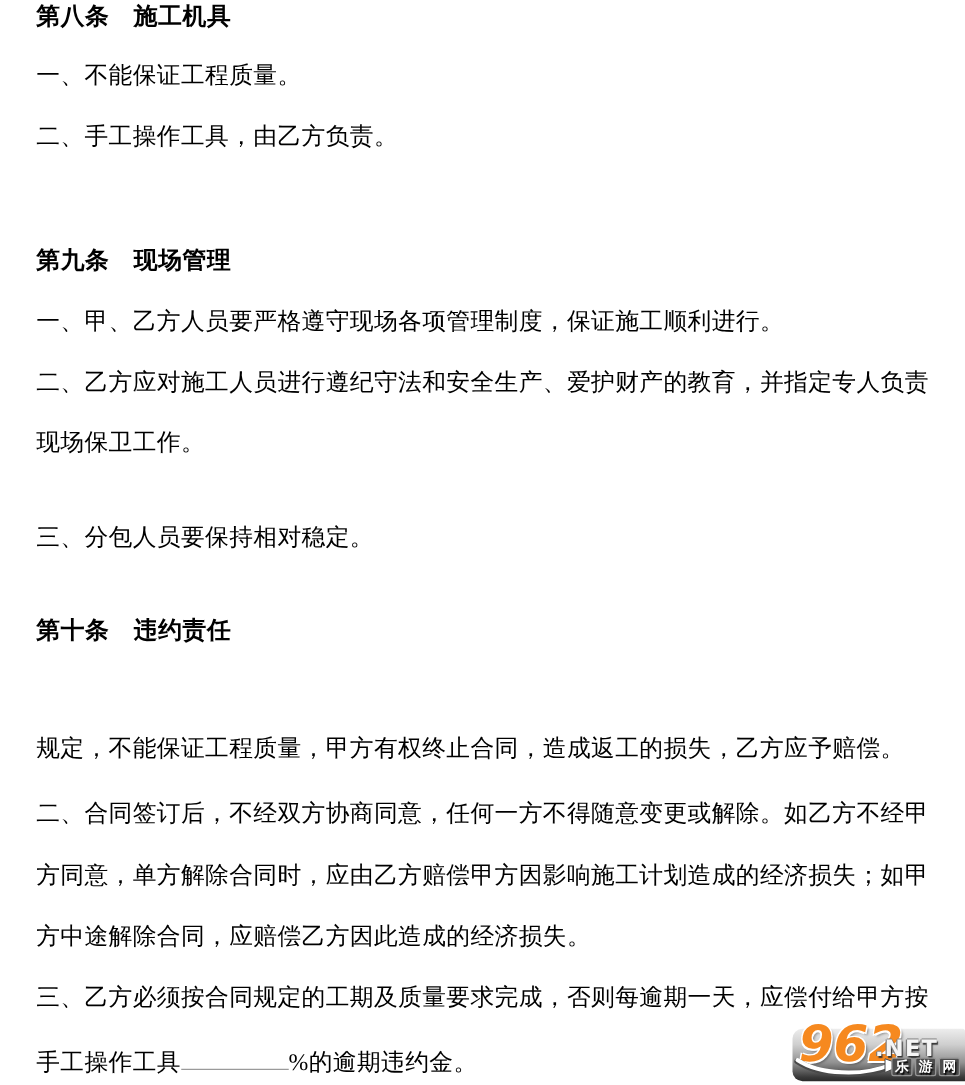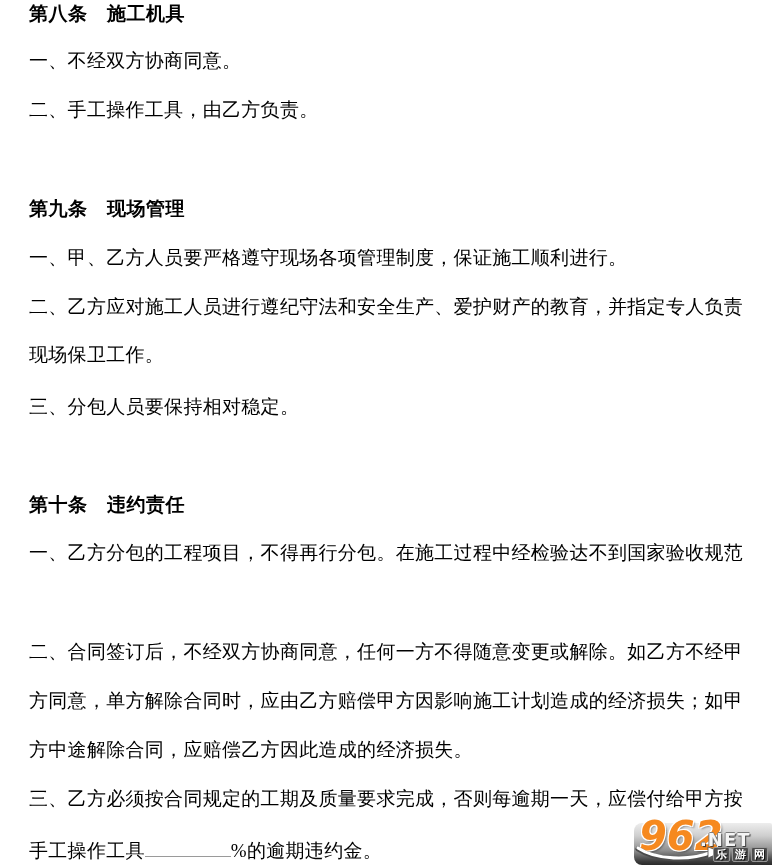--- a/index.html
+++ b/index.html
@@ -102,31 +102,31 @@
     margin-left: 2px;
     text-shadow: 1px 1px 1px #000000;
   }
 </style>
 </head>
 <body>
 
 <div class="doc">
 
   <div class="line heading" style="top:3px">第八条　施工机具</div>
-  <div class="line" style="top:50px">一、不经双方协商同意。</div>
+  <div class="line" style="top:50px">一、不能保证工程质量。</div>
   <div class="line" style="top:99px">二、手工操作工具，由乙方负责。</div>
 
   <div class="line heading" style="top:198px">第九条　现场管理</div>
   <div class="line" style="top:247px">一、甲、乙方人员要严格遵守现场各项管理制度，保证施工顺利进行。</div>
   <div class="line" style="top:296px">二、乙方应对施工人员进行遵纪守法和安全生产、爱护财产的教育，并指定专人负责</div>
   <div class="line" style="top:344px">现场保卫工作。</div>
-  <div class="line" style="top:396px">三、分包人员要保持相对稳定。</div>
+  <div class="line" style="top:420px">三、分包人员要保持相对稳定。</div>
 
   <div class="line heading" style="top:494px">第十条　违约责任</div>
-  <div class="line" style="top:542px">一、乙方分包的工程项目，不得再行分包。在施工过程中经检验达不到国家验收规范</div>
+  <div class="line" style="top:589px">规定，不能保证工程质量，甲方有权终止合同，造成返工的损失，乙方应予赔偿。</div>
   <div class="line" style="top:641px">二、合同签订后，不经双方协商同意，任何一方不得随意变更或解除。如乙方不经甲</div>
   <div class="line" style="top:690px">方同意，单方解除合同时，应由乙方赔偿甲方因影响施工计划造成的经济损失；如甲</div>
   <div class="line" style="top:739px">方中途解除合同，应赔偿乙方因此造成的经济损失。</div>
   <div class="line" style="top:788px">三、乙方必须按合同规定的工期及质量要求完成，否则每逾期一天，应偿付给甲方按</div>
 
   <div class="line" style="top:840px">
     <span>手工操作工具</span><span class="blank"></span><span>%的逾期违约金。</span>
   </div>
 
   <div class="logo">

